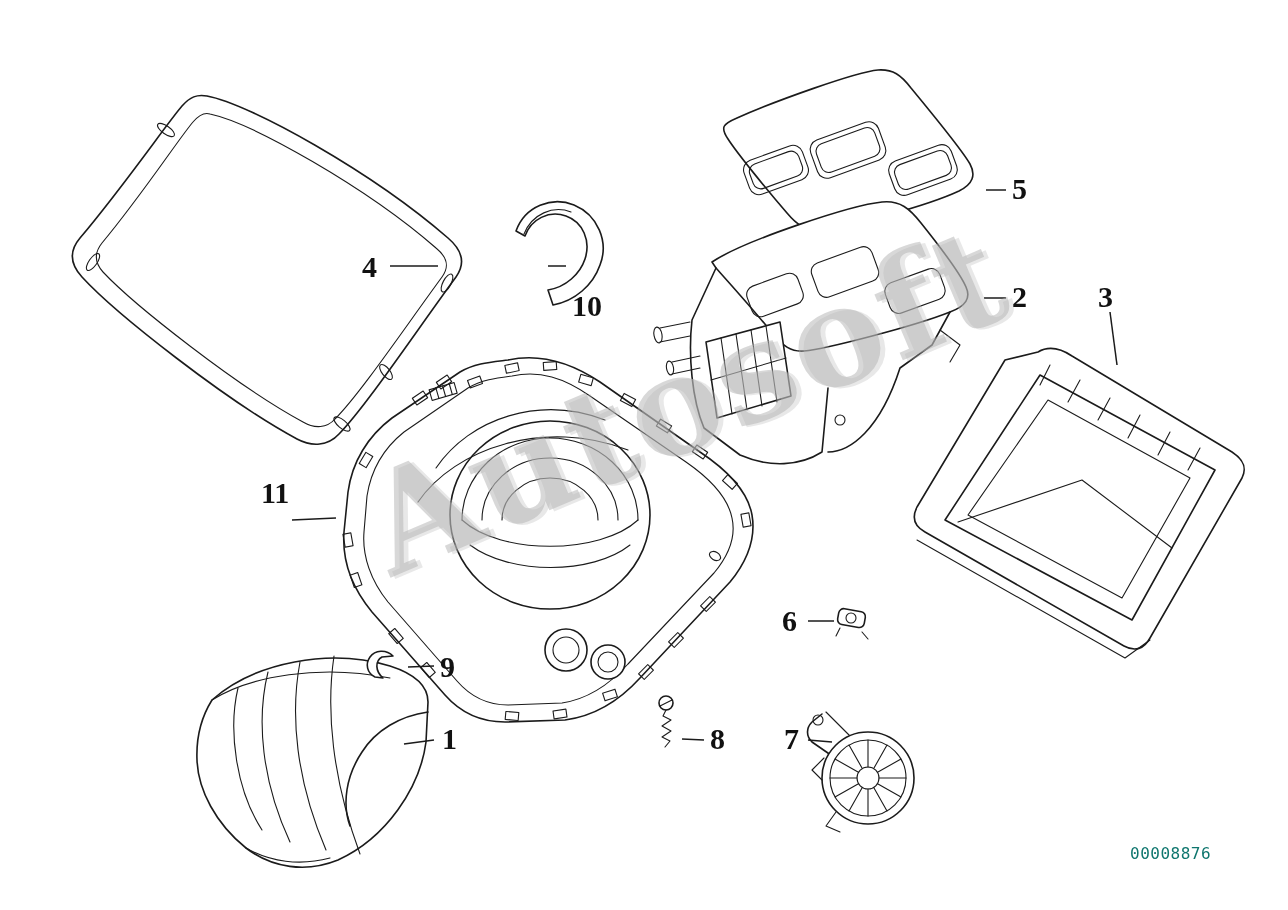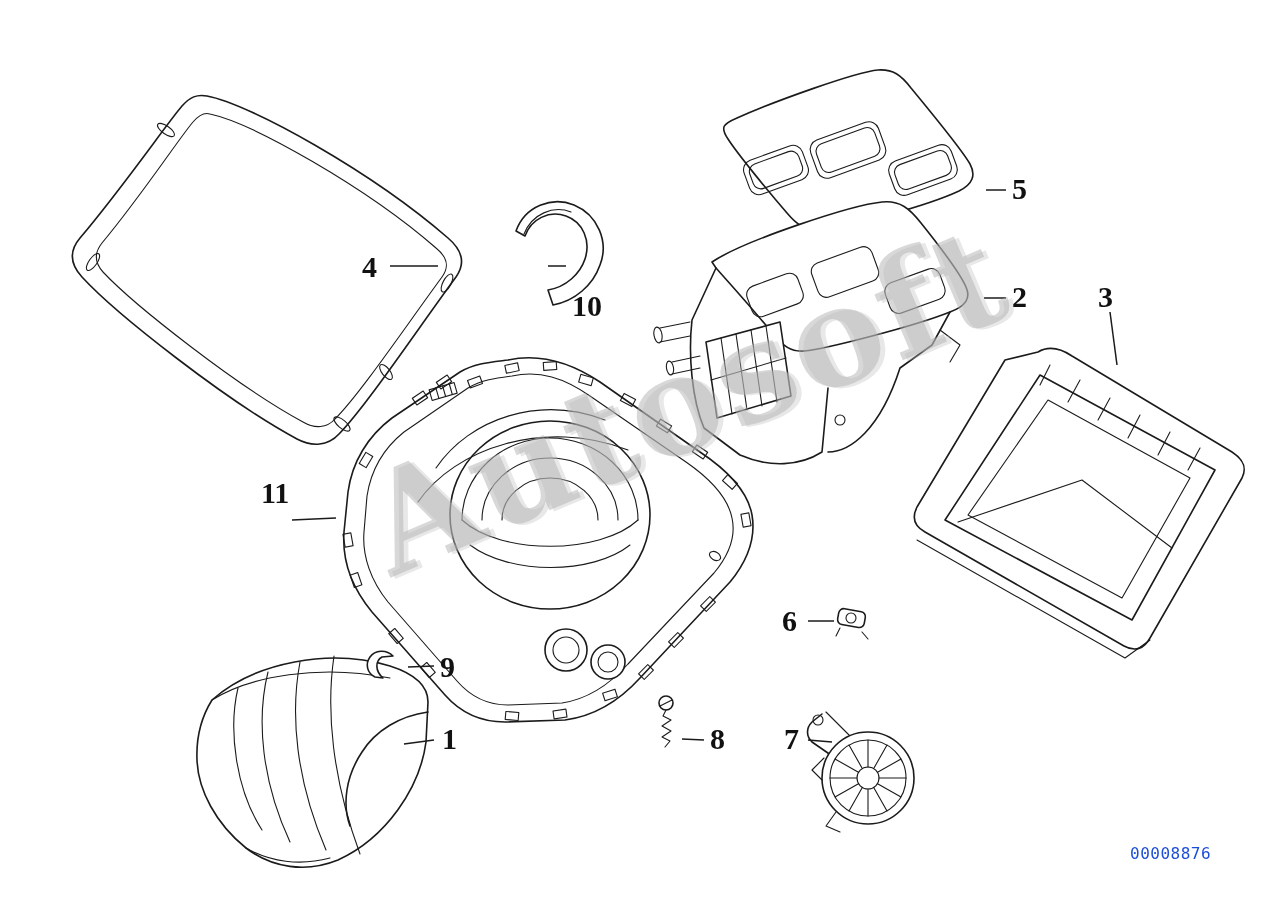--- a/index.html
+++ b/index.html
@@ -11,21 +11,21 @@
   .thin{stroke-width:1.1;}
   .leader{stroke:#1b1b1b;stroke-width:1.5;}
   .part-label{position:absolute;font:bold 30px "Liberation Serif", serif;color:#111;
               cursor:default;user-select:none;}
   #watermark{position:absolute;left:368px;top:452px;height:140px;line-height:140px;
              font:bold 138px "DejaVu Serif", serif;letter-spacing:3px;
              color:rgba(178,178,178,0.50);transform-origin:0 50%;
              transform:rotate(-23deg);pointer-events:none;white-space:nowrap;
              text-shadow:4px 3px 0 rgba(190,190,190,0.35);}
   #docnum{position:absolute;left:1130px;top:844px;font:16px "DejaVu Sans Mono", monospace;
-          letter-spacing:0.5px;color:#1d4ed8;}
+          letter-spacing:0.5px;color:#0f766e;}
 </style>
 </head>
 <body>
 
 <div id="stage">
 
   <svg id="art" viewBox="0 0 1288 910" xmlns="http://www.w3.org/2000/svg">
 
     <g>
       <path class="lnw" d="M 207,96 C 250,104 372,172 448,238 C 462,250 466,263 456,277

